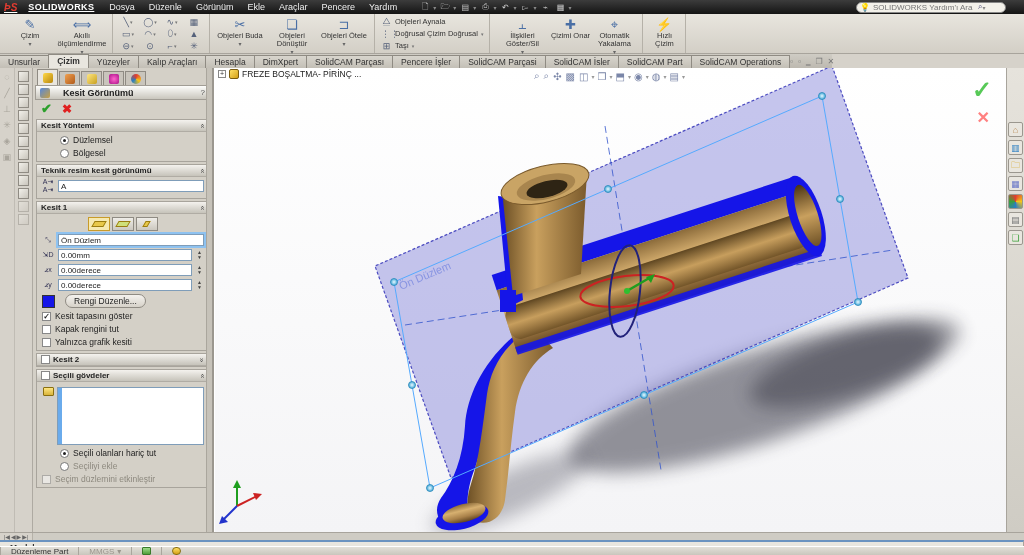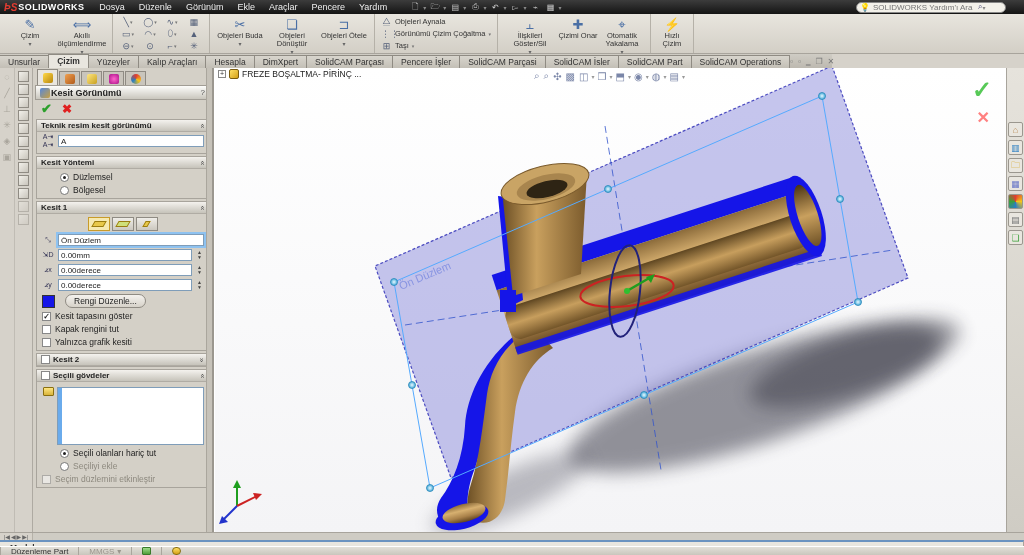--- a/index.html
+++ b/index.html
@@ -2,21 +2,21 @@
 <html><head>
 <meta charset="utf-8">
 <style>
   * { margin:0; padding:0; box-sizing:border-box; }
   html,body { width:1024px; height:555px; overflow:hidden; }
   body { font-family:"Liberation Sans", sans-serif; background:#d6d2ca; position:relative; font-size:9px; color:#222; }
 
   
   #titlebar { position:absolute; left:0; top:0; width:1024px; height:14px;
     background:linear-gradient(#3c3c3c,#141414); display:flex; align-items:center; color:#fff; }
-  .logo { display:flex; align-items:flex-start; gap:1px; padding:0 8px 0 4px; }
+  .logo { display:flex; align-items:flex-start; gap:11px; padding:0 8px 0 4px;text-decoration:underline; }
   .logo-mark { color:#e03c31; font-weight:bold; font-size:10px; font-style:italic; }
   .logo-name { font-weight:bold; font-size:9px; letter-spacing:.4px; }
   .menu-item { padding:0 7px; font-size:9px; color:#eee; cursor:default; }
   #title-text { flex:0 0 auto; margin-left:60px; font-size:8.5px; color:#ddd; white-space:nowrap; }
   .qat { display:flex; align-items:center; gap:1px; margin-left:14px; }
   .qat-btn { width:14px; height:11px; display:flex; align-items:center; justify-content:center;
     color:#cfcfcf; font-size:8px; }
   .qat-sep { color:#888; font-size:6px; margin-right:1px; }
   #help-search { margin-left:auto; display:flex; align-items:center; background:#f3f1ea;
     border:1px solid #888; border-radius:8px; height:11px; padding:0 3px; width:150px; color:#555; }
@@ -62,21 +62,21 @@
 
   
   #pm { width:181px; background:#d4d0c7; border-right:2px solid #9b978f; display:flex; flex-direction:column; padding:0 2px; position:relative; }
   #pm-scroll { position:absolute; right:0; top:0; bottom:0; width:6px; background:#c6c2b9; border-left:1px solid #aaa69d; }
   #pm-tabs { display:flex; height:17px; align-items:flex-end; padding-left:2px; }
   .pm-tab { width:21px; height:14px; border:1px solid #8f8b83; border-bottom:none; background:#c9c5bc;
     display:flex; align-items:center; justify-content:center; margin-right:1px; }
   .pm-tab.active { background:#e9e6df; height:16px; }
   .pm-ticon { width:10px; height:10px; border-radius:2px; }
   #pm-header { height:15px; background:linear-gradient(#fdfdfb,#c9c6bd); border:1px solid #a19d95;
-    display:flex; align-items:center; padding:0 4px; gap:1px; }
+    display:flex; align-items:center; padding:0 4px; gap:13px; }
   #pm-header .ht { font-weight:bold; font-size:9px; color:#222; flex:1; }
   #pm-header .hq { color:#555; font-size:8px; }
   #pm-okrow { height:17px; display:flex; align-items:center; gap:10px; padding-left:6px; }
   .okv { color:#2ca02c; font-weight:bold; font-size:13px; }
   .okx { color:#e02020; font-weight:bold; font-size:12px; }
 
   .grp { border:1px solid #a8a49c; margin:2px 1px 0 1px; background:#d4d0c7; }
   .grp-h { height:12px; background:linear-gradient(#f4f2ee,#c6c3ba); border-bottom:1px solid #b0aca4;
     display:flex; align-items:center; padding:0 4px; gap:3px; }
   .grp-h .gt { font-weight:bold; font-size:8px; color:#222; flex:1; white-space:nowrap; overflow:hidden; }
@@ -249,21 +249,21 @@
     </div>
   </div>
   <div class="rgroup">
     <div class="row-btns">
       <div class="row-btn">
         <span class="ricon">⧋</span>
         <span>Objeleri Aynala</span>
       </div>
       <div class="row-btn">
         <span class="ricon">⋮⋮</span>
-        <span>Görünümü Çizim Çoğaltma</span>
+        <span>Doğrusal Çizim Doğrusal</span>
           <span class="caret">▾</span>
       </div>
       <div class="row-btn">
         <span class="ricon">⊞</span>
         <span>Taşı</span>
           <span class="caret">▾</span>
       </div>
     </div>
   </div>
   <div class="rgroup">
@@ -359,44 +359,44 @@
       <span class="ht">Kesit Görünümü</span>
       <span class="hq">?</span>
     </div>
     <div id="pm-okrow">
       <span class="okv">✔</span>
       <span class="okx">✖</span>
     </div>
 
     <div class="grp">
       <div class="grp-h">
+        <span class="gt">Kesit Yöntemi</span>
+          <span class="chev">«</span>
+      </div>
+      <div class="grp-b" style="padding-left:22px">
+        <div class="checkrow" style="margin-top:0">
+          <span class="rb sel"></span>
+          <span class="lbl">Düzlemsel</span>
+        </div>
+        <div class="checkrow">
+          <span class="rb"></span>
+          <span class="lbl">Bölgesel</span>
+        </div>
+      </div>
+    </div>
+
+    <div class="grp">
+      <div class="grp-h">
         <span class="gt">Teknik resim kesit görünümü</span>
           <span class="chev">«</span>
       </div>
       <div class="grp-b">
         <div class="fieldrow">
           <span class="ficon">A⇥<br>A⇥</span>
           <div class="tinput">A</div>
-        </div>
-      </div>
-    </div>
-
-    <div class="grp">
-      <div class="grp-h">
-        <span class="gt">Kesit Yöntemi</span>
-          <span class="chev">«</span>
-      </div>
-      <div class="grp-b" style="padding-left:22px">
-        <div class="checkrow" style="margin-top:0">
-          <span class="rb sel"></span>
-          <span class="lbl">Düzlemsel</span>
-        </div>
-        <div class="checkrow">
-          <span class="rb"></span>
-          <span class="lbl">Bölgesel</span>
         </div>
       </div>
     </div>
 
     <div class="grp">
       <div class="grp-h">
         <span class="gt">Kesit 1</span>
           <span class="chev">«</span>
       </div>
       <div class="grp-b">

